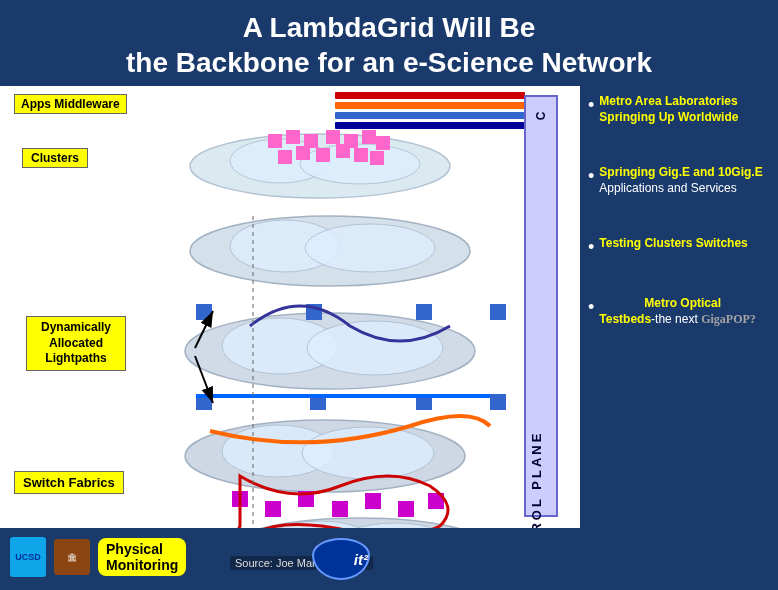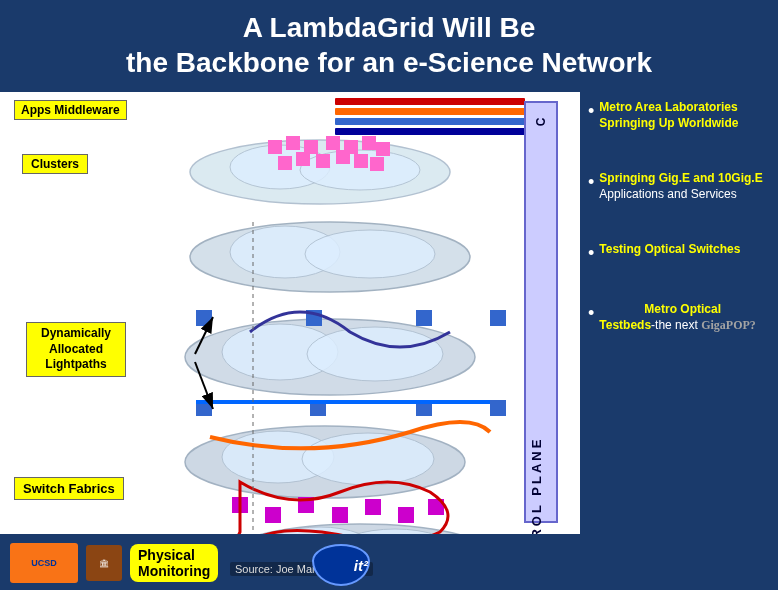--- a/index.html
+++ b/index.html
@@ -87,21 +87,21 @@
       width: 100%;
       height: 100%;
       pointer-events: none;
     }
   </style>
 </head>
 <body>
 
 <div style="width:778px; height:590px; position:relative; background:#1a3a6b; overflow:hidden;">
 
-  <div class="header" style="padding:10px 20px 12px;">
+  <div class="header" style="padding:10px 20px 6px;">
     <div class="header-title">
       <span>A LambdaGrid Will Be</span><br>
       <span>the Backbone for an e-Science Network</span>
     </div>
   </div>
 
   <div style="display:flex; width:778px; height:510px; position:relative;">
 
     <div class="diagram-area">
 
@@ -203,21 +203,21 @@
       <div class="label-box" style="position:absolute; top:62px; left:22px; font-size:12px; padding:2px 8px; background:#ffff00; border:1px solid #666;">Clusters</div>
 
       <div style="position:absolute; top:230px; left:26px; font-size:12px; font-weight:bold; color:#000; background:#ffff00; border:1px solid #666; padding:3px 5px; line-height:1.3; width:100px; text-align:center;">
         <span>Dynamically<br>Allocated<br>Lightpaths</span>
       </div>
 
       <div class="label-box" style="position:absolute; top:385px; left:14px; font-size:13px; padding:3px 8px; background:#ffff00; border:1px solid #666;">Switch Fabrics</div>
 
       <div style="position:absolute; bottom:0; left:0; width:580px; height:58px; background:#1a3a6b; display:flex; align-items:center; padding:0 10px; gap:8px;">
 
-        <div style="width:68px; height:40px; background:#f97316; border-radius:3px; display:flex; align-items:center; justify-content:center; font-size:9px; font-weight:bold; color:#003399; flex-shrink:0;">
+        <div style="width:36px; height:40px; background:#0ea5e9; border-radius:3px; display:flex; align-items:center; justify-content:center; font-size:9px; font-weight:bold; color:#003399; flex-shrink:0;">
           <span>UCSD</span>
         </div>
 
         <div style="width:36px; height:36px; background:#8B4513; border-radius:3px; flex-shrink:0; display:flex; align-items:center; justify-content:center; color:#fff; font-size:8px;">🏛</div>
 
         <div style="background:#ffff00; padding:3px 8px; font-size:14px; font-weight:bold; color:#000; border-radius:8px;">
           <span>Physical<br>Monitoring</span>
         </div>
 
         <div style="position:absolute; left:230px; bottom:16px; font-size:11px; color:#ddd; background:rgba(0,0,0,0.3); padding:1px 5px; border-radius:2px;">
@@ -243,21 +243,21 @@
       <div class="bullet-item" style="margin-top:30px;">
         <div class="bullet-dot">•</div>
         <div class="bullet-text">
           <span style="color:#ffff00; font-weight:bold;">Springing Gig.E and 10Gig.E</span> Applications and Services
         </div>
       </div>
 
       <div class="bullet-item" style="margin-top:30px;">
         <div class="bullet-dot">•</div>
         <div class="bullet-text">
-          <span>Testing Optical Switches</span>
+          <span>Testing Clusters Switches</span>
         </div>
       </div>
 
       <div class="bullet-item" style="margin-top:30px;">
         <div class="bullet-dot">•</div>
         <div class="bullet-text">
           <span style="color:#ffff00; font-weight:bold;margin-left:45px;">Metro Optical Testbeds</span>-the next <span style="color:#a3a3a3; font-weight:bold;font-family:Liberation Serif, serif;">GigaPOP?</span>
         </div>
       </div>
 

